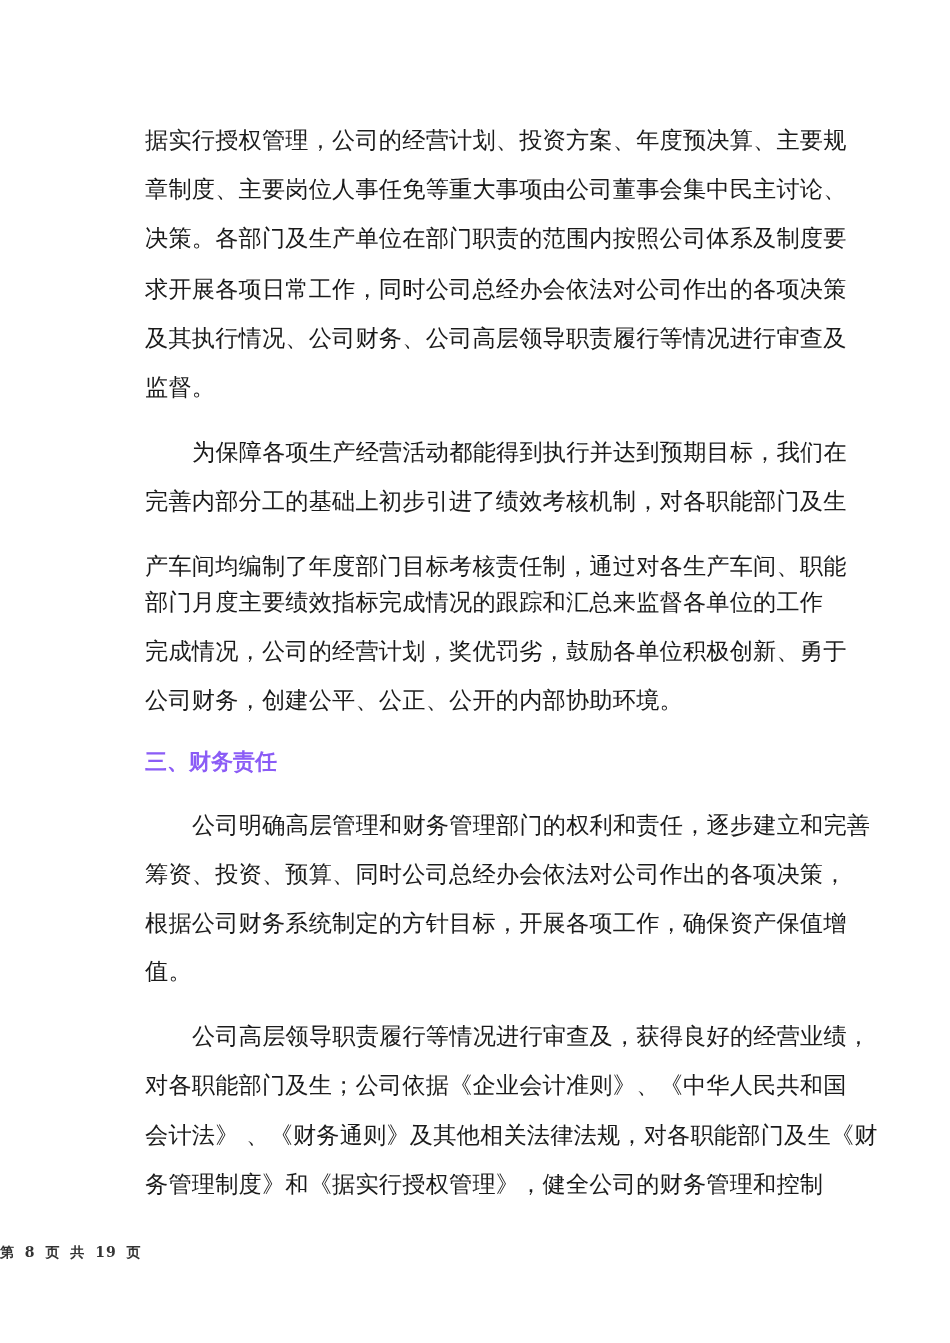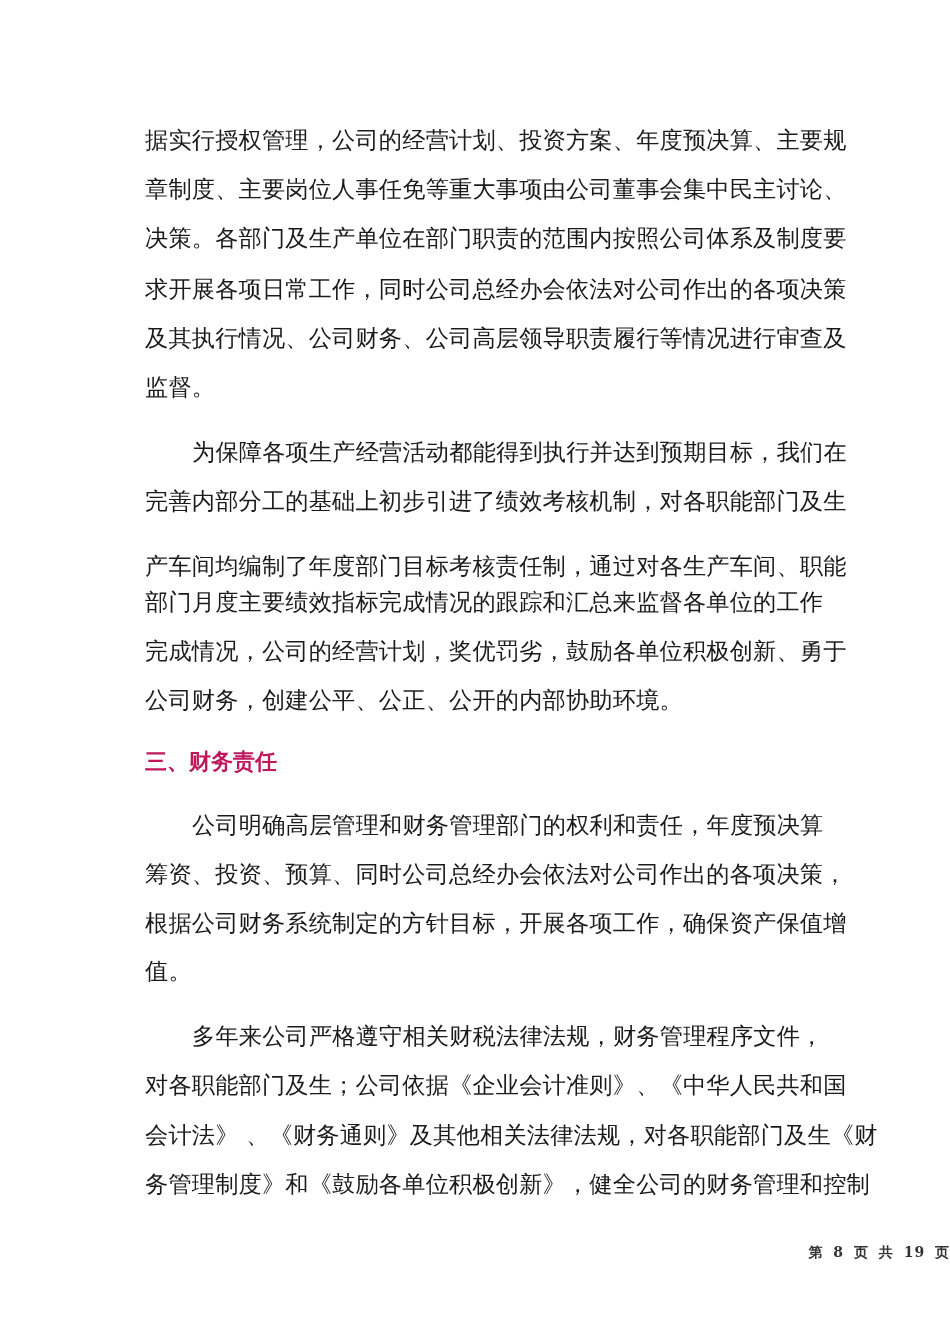--- a/index.html
+++ b/index.html
@@ -32,28 +32,28 @@
       letter-spacing: 0.2px;
     }
     .heading {
       position: absolute;
       left: 145px;
       font-size: 22px;
       line-height: 32px;
       font-weight: bold;
       font-family: "DejaVu Sans", "Liberation Sans", sans-serif;
       white-space: nowrap;
-      color: #be185d;
+      color: #8b5cf6;
     }
     .footer {
       position: absolute;
       left: 0;
       width: 950px;
       top: 1242px;
-      text-align: right;
+      text-align: left;
       font-size: 14px;
       line-height: 20px;
       font-weight: bold;
       color: #333;
       word-spacing: 4px;
       letter-spacing: 1px;
     }
   </style>
 </head>
 <body>
@@ -74,28 +74,28 @@
     <div class="line" style="top:485px">完善内部分工的基础上初步引进了绩效考核机制，对各职能部门及生</div>
     <div class="line" style="top:550px">产车间均编制了年度部门目标考核责任制，通过对各生产车间、职能</div>
     <div class="line" style="top:586px">部门月度主要绩效指标完成情况的跟踪和汇总来监督各单位的工作</div>
     <div class="line" style="top:635px">完成情况，公司的经营计划，奖优罚劣，鼓励各单位积极创新、勇于</div>
     <div class="line" style="top:684px">公司财务，创建公平、公正、公开的内部协助环境。</div>
   </div>
 
   <div class="heading" style="top:746px">三、财务责任</div>
 
   <div>
-    <div class="line" style="top:809px; left:192px; width:617px">公司明确高层管理和财务管理部门的权利和责任，年度预决算</div>
+    <div class="line" style="top:809px; left:192px; width:617px">公司明确高层管理和财务管理部门的权利和责任，逐步建立和完善</div>
     <div class="line" style="top:858px">筹资、投资、预算、同时公司总经办会依法对公司作出的各项决策，</div>
     <div class="line" style="top:907px">根据公司财务系统制定的方针目标，开展各项工作，确保资产保值增</div>
     <div class="line" style="top:955px">值。</div>
   </div>
 
   <div>
-    <div class="line" style="top:1020px; left:192px; width:617px">多年来公司严格遵守相关财税法律法规，财务管理程序文件，</div>
+    <div class="line" style="top:1020px; left:192px; width:617px">公司高层领导职责履行等情况进行审查及，获得良好的经营业绩，</div>
     <div class="line" style="top:1069px">对各职能部门及生；公司依据《企业会计准则》、《中华人民共和国</div>
     <div class="line" style="top:1119px">会计法》 、《财务通则》及其他相关法律法规，对各职能部门及生《财</div>
-    <div class="line" style="top:1168px">务管理制度》和《鼓励各单位积极创新》，健全公司的财务管理和控制</div>
+    <div class="line" style="top:1168px">务管理制度》和《据实行授权管理》，健全公司的财务管理和控制</div>
   </div>
 
   <div class="footer">第 8 页 共 19 页</div>
 
 </div>
 
 </body></html>

